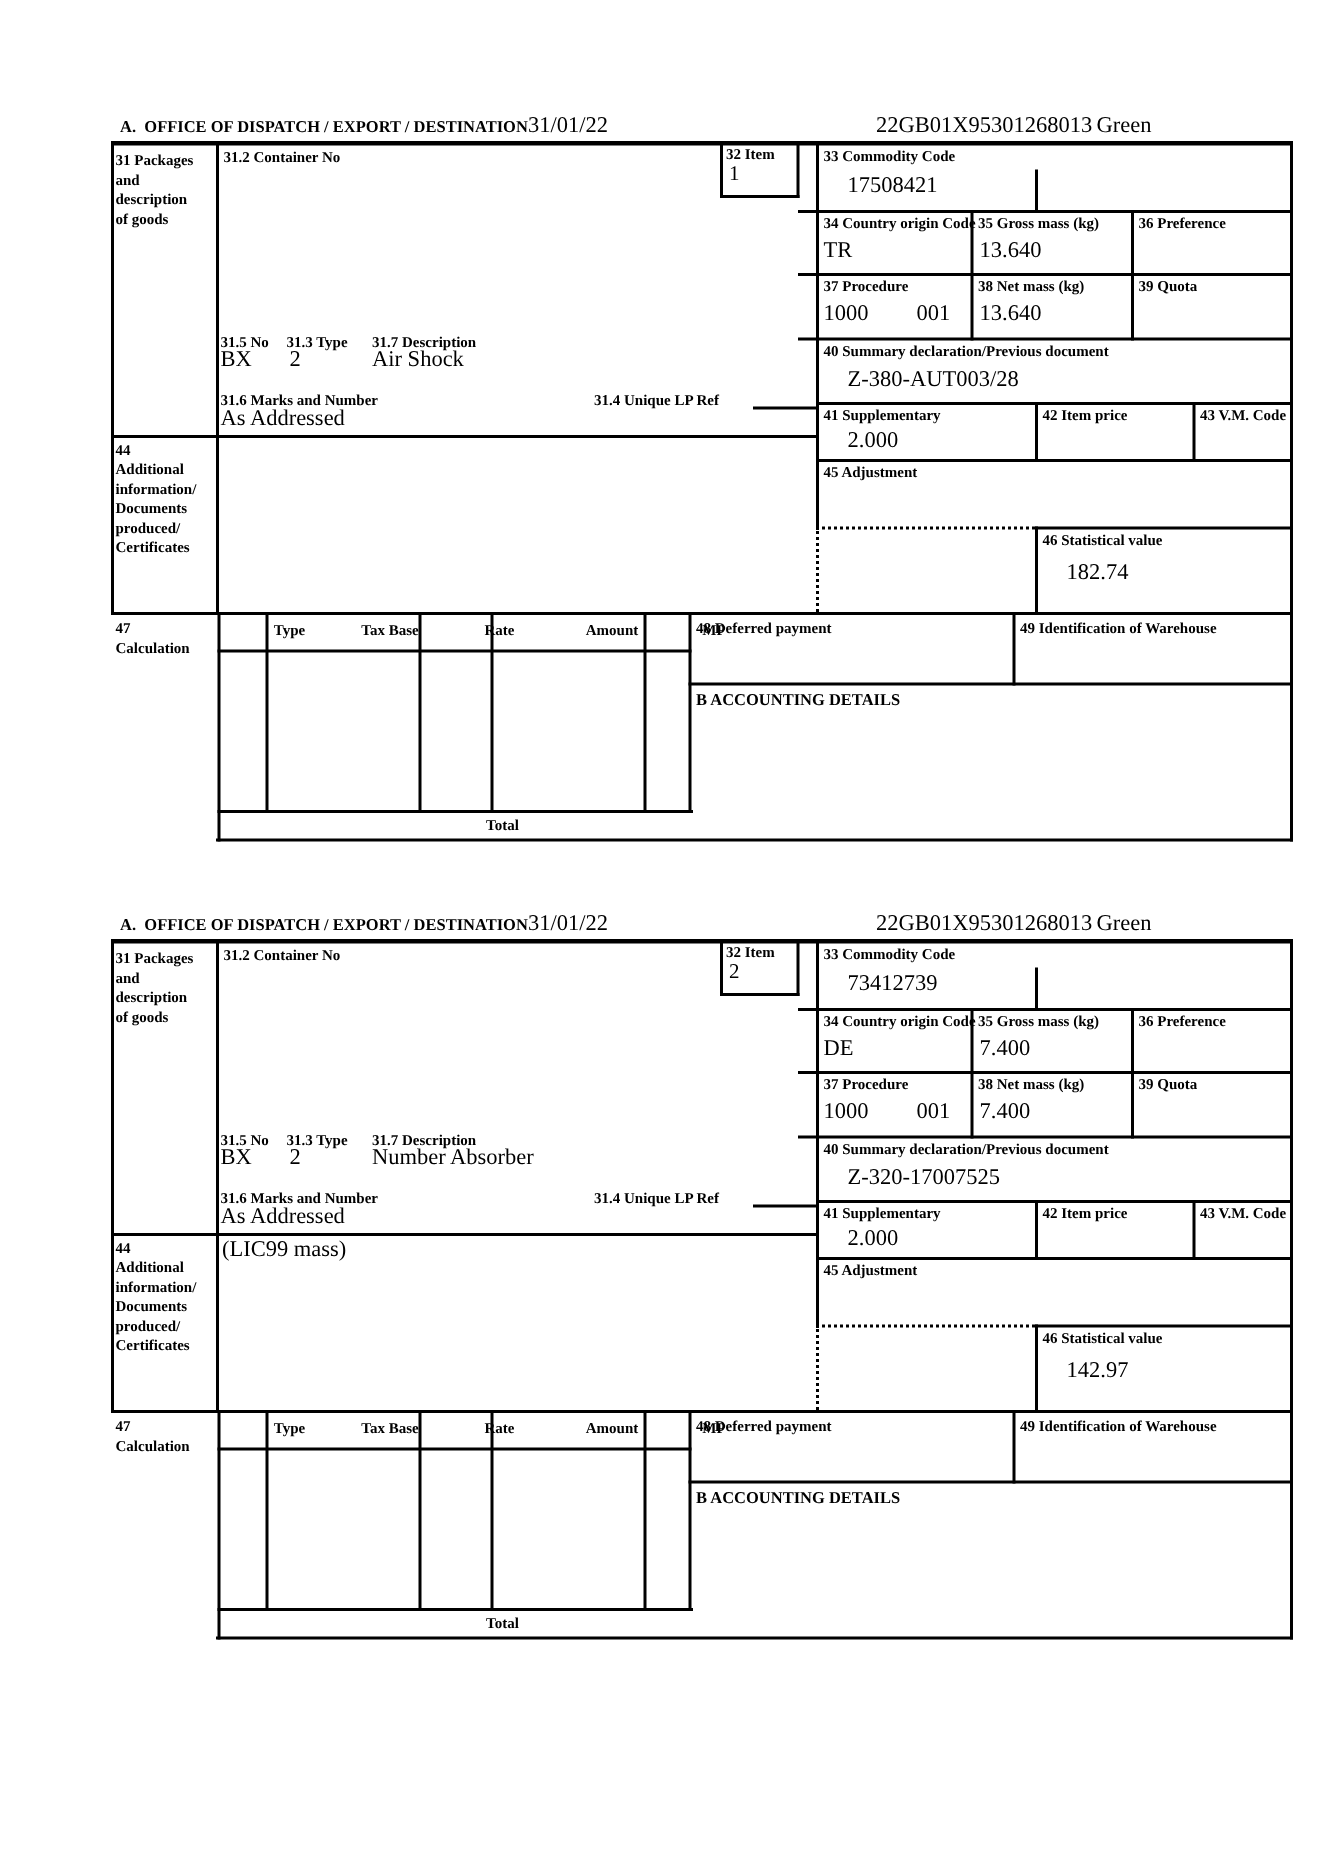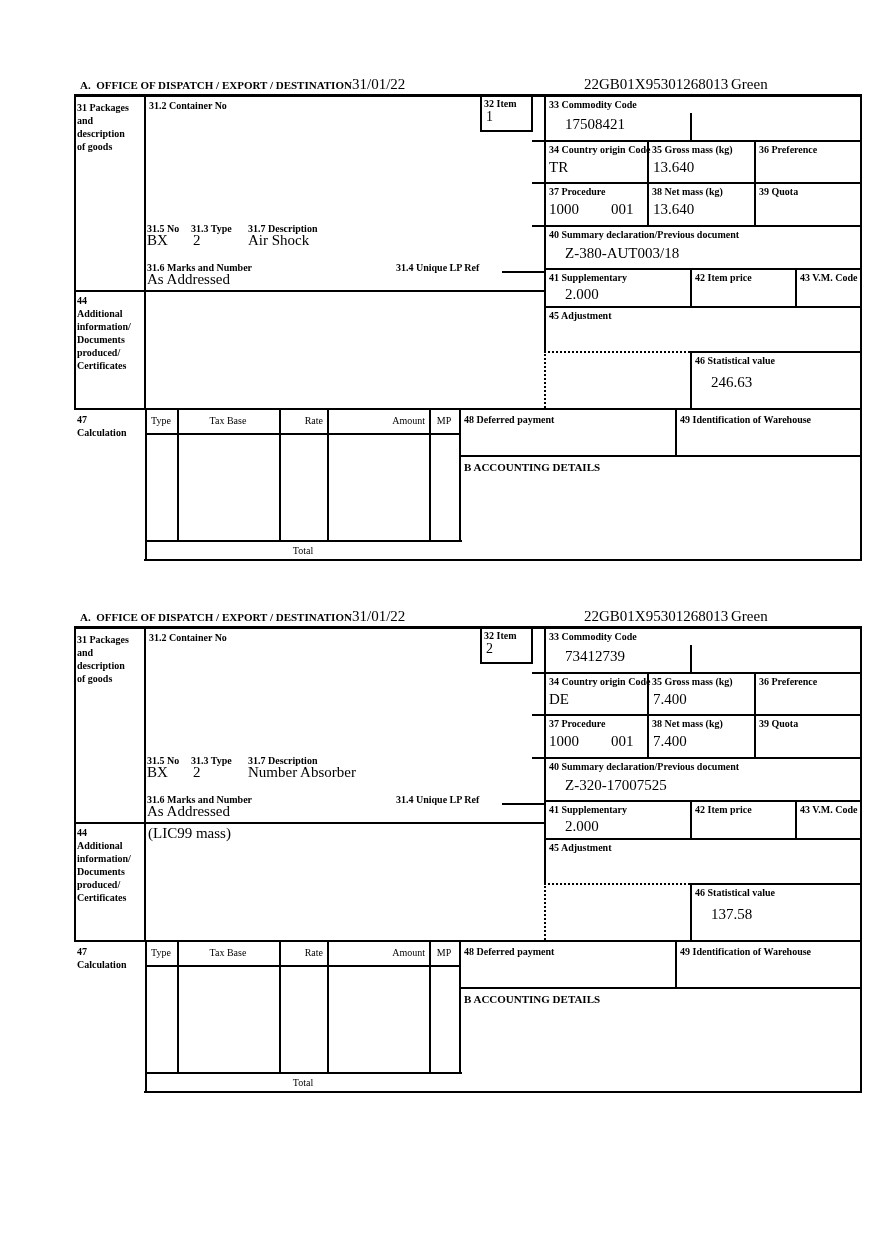--- a/index.html
+++ b/index.html
@@ -7,22 +7,22 @@
        font-family:"Liberation Serif",serif;color:#000;}
   .section{position:absolute;left:74px;top:75px;width:790px;height:492px;}
   .ln{position:absolute;background:#000;}
   .dot-h{position:absolute;border-top:2px dotted #000;height:0;}
   .dot-v{position:absolute;border-left:2px dotted #000;width:0;}
   .lbl{position:absolute;font-weight:bold;font-size:10px;line-height:13px;white-space:pre;}
   .val{position:absolute;font-size:15px;line-height:17px;white-space:pre;}
   .val14{position:absolute;font-size:14px;line-height:15px;white-space:pre;}
   .hdrA{position:absolute;font-weight:bold;font-size:11px;line-height:14px;white-space:pre;}
   .hdrval{position:absolute;font-size:15px;line-height:16px;white-space:pre;}
-  .cell{position:absolute;font-weight:normal;font-size:10px;line-height:13px;}
-  .tc{text-align:center;} .tr{text-align:right;}
+  .cell{position:absolute;font-weight:bold;font-size:10px;line-height:13px;margin-left:32px;}
+  .tc{text-align:center;} .tr{text-align:center;}
 </style>
 </head>
 <body>
 
 <div class="section" id="sec0">
 
   <div class="hdrA" style="left:6px;top:3px;">A.  OFFICE OF DISPATCH / EXPORT / DESTINATION</div>
   <div class="hdrval" style="left:278px;top:1px;">31/01/22</div>
   <div class="hdrval" style="left:510px;top:1px;">22GB01X95301268013</div>
   <div class="hdrval" style="left:657px;top:1px;">Green</div>
@@ -104,28 +104,28 @@
   <div class="lbl" style="left:578px;top:68px;">35 Gross mass (kg)</div>
   <div class="val" style="left:579px;top:84px;">13.640</div>
   <div class="lbl" style="left:685px;top:68px;">36 Preference</div>
   <div class="lbl" style="left:475px;top:110px;">37 Procedure</div>
   <div class="val" style="left:475px;top:126px;">1000</div>
   <div class="val" style="left:537px;top:126px;">001</div>
   <div class="lbl" style="left:578px;top:110px;">38 Net mass (kg)</div>
   <div class="val" style="left:579px;top:126px;">13.640</div>
   <div class="lbl" style="left:685px;top:110px;">39 Quota</div>
   <div class="lbl" style="left:475px;top:153px;">40 Summary declaration/Previous document</div>
-  <div class="val" style="left:491px;top:170px;">Z-380-AUT003/18</div>
+  <div class="val" style="left:491px;top:170px;">Z-380-AUT003/28</div>
   <div class="lbl" style="left:475px;top:196px;">41 Supplementary</div>
   <div class="val" style="left:491px;top:211px;">2.000</div>
   <div class="lbl" style="left:621px;top:196px;">42 Item price</div>
   <div class="lbl" style="left:726px;top:196px;">43 V.M. Code</div>
   <div class="lbl" style="left:475px;top:234px;">45 Adjustment</div>
   <div class="lbl" style="left:621px;top:279px;">46 Statistical value</div>
-  <div class="val" style="left:637px;top:299px;">246.63</div>
+  <div class="val" style="left:637px;top:299px;">182.74</div>
 
   <div class="cell tc" style="left:71px;top:339px;width:32px;">Type</div>
   <div class="cell tc" style="left:103px;top:339px;width:102px;">Tax Base</div>
   <div class="cell tr" style="left:205px;top:339px;width:44px;">Rate</div>
   <div class="cell tr" style="left:253px;top:339px;width:98px;">Amount</div>
   <div class="cell tc" style="left:355px;top:339px;width:30px;">MP</div>
   <div class="lbl" style="left:390px;top:338px;">48 Deferred payment</div>
   <div class="lbl" style="left:606px;top:338px;">49 Identification of Warehouse</div>
   <div class="hdrA" style="left:390px;top:385px;">B ACCOUNTING DETAILS</div>
   <div class="cell tc" style="left:71px;top:469px;width:316px;">Total</div>
@@ -222,21 +222,21 @@
   <div class="val" style="left:579px;top:126px;">7.400</div>
   <div class="lbl" style="left:685px;top:110px;">39 Quota</div>
   <div class="lbl" style="left:475px;top:153px;">40 Summary declaration/Previous document</div>
   <div class="val" style="left:491px;top:170px;">Z-320-17007525</div>
   <div class="lbl" style="left:475px;top:196px;">41 Supplementary</div>
   <div class="val" style="left:491px;top:211px;">2.000</div>
   <div class="lbl" style="left:621px;top:196px;">42 Item price</div>
   <div class="lbl" style="left:726px;top:196px;">43 V.M. Code</div>
   <div class="lbl" style="left:475px;top:234px;">45 Adjustment</div>
   <div class="lbl" style="left:621px;top:279px;">46 Statistical value</div>
-  <div class="val" style="left:637px;top:299px;">137.58</div>
+  <div class="val" style="left:637px;top:299px;">142.97</div>
 
   <div class="cell tc" style="left:71px;top:339px;width:32px;">Type</div>
   <div class="cell tc" style="left:103px;top:339px;width:102px;">Tax Base</div>
   <div class="cell tr" style="left:205px;top:339px;width:44px;">Rate</div>
   <div class="cell tr" style="left:253px;top:339px;width:98px;">Amount</div>
   <div class="cell tc" style="left:355px;top:339px;width:30px;">MP</div>
   <div class="lbl" style="left:390px;top:338px;">48 Deferred payment</div>
   <div class="lbl" style="left:606px;top:338px;">49 Identification of Warehouse</div>
   <div class="hdrA" style="left:390px;top:385px;">B ACCOUNTING DETAILS</div>
   <div class="cell tc" style="left:71px;top:469px;width:316px;">Total</div>

